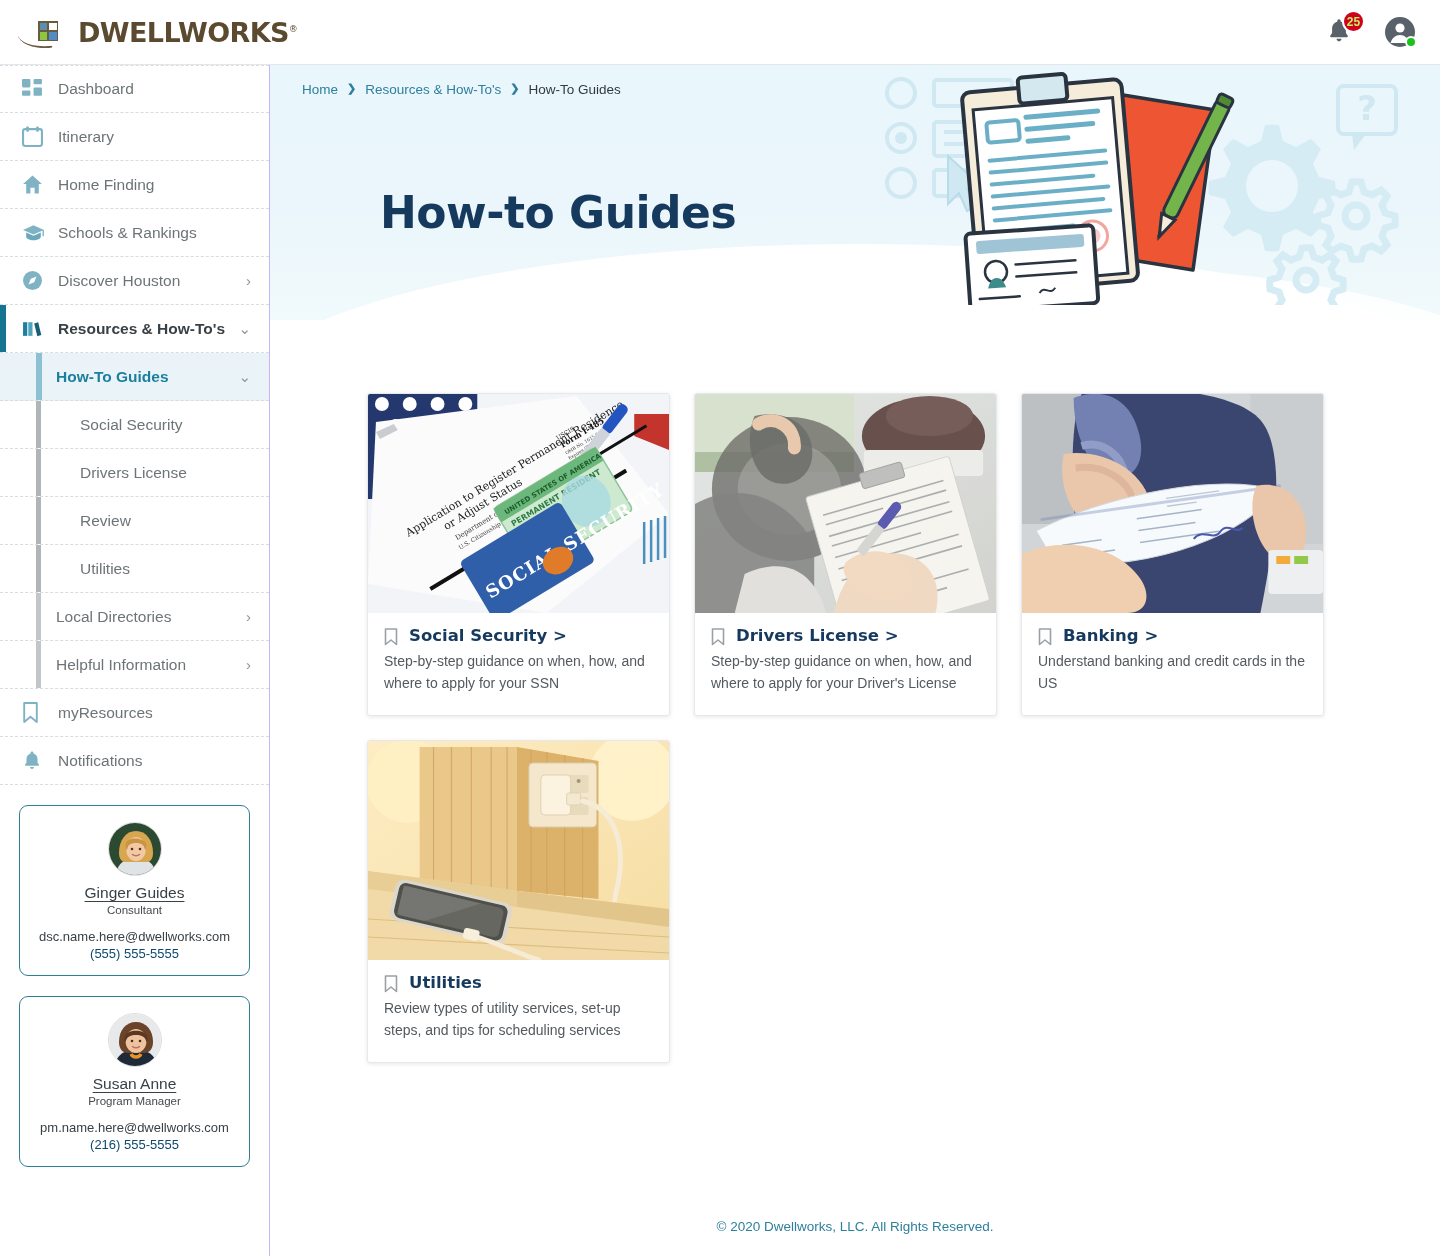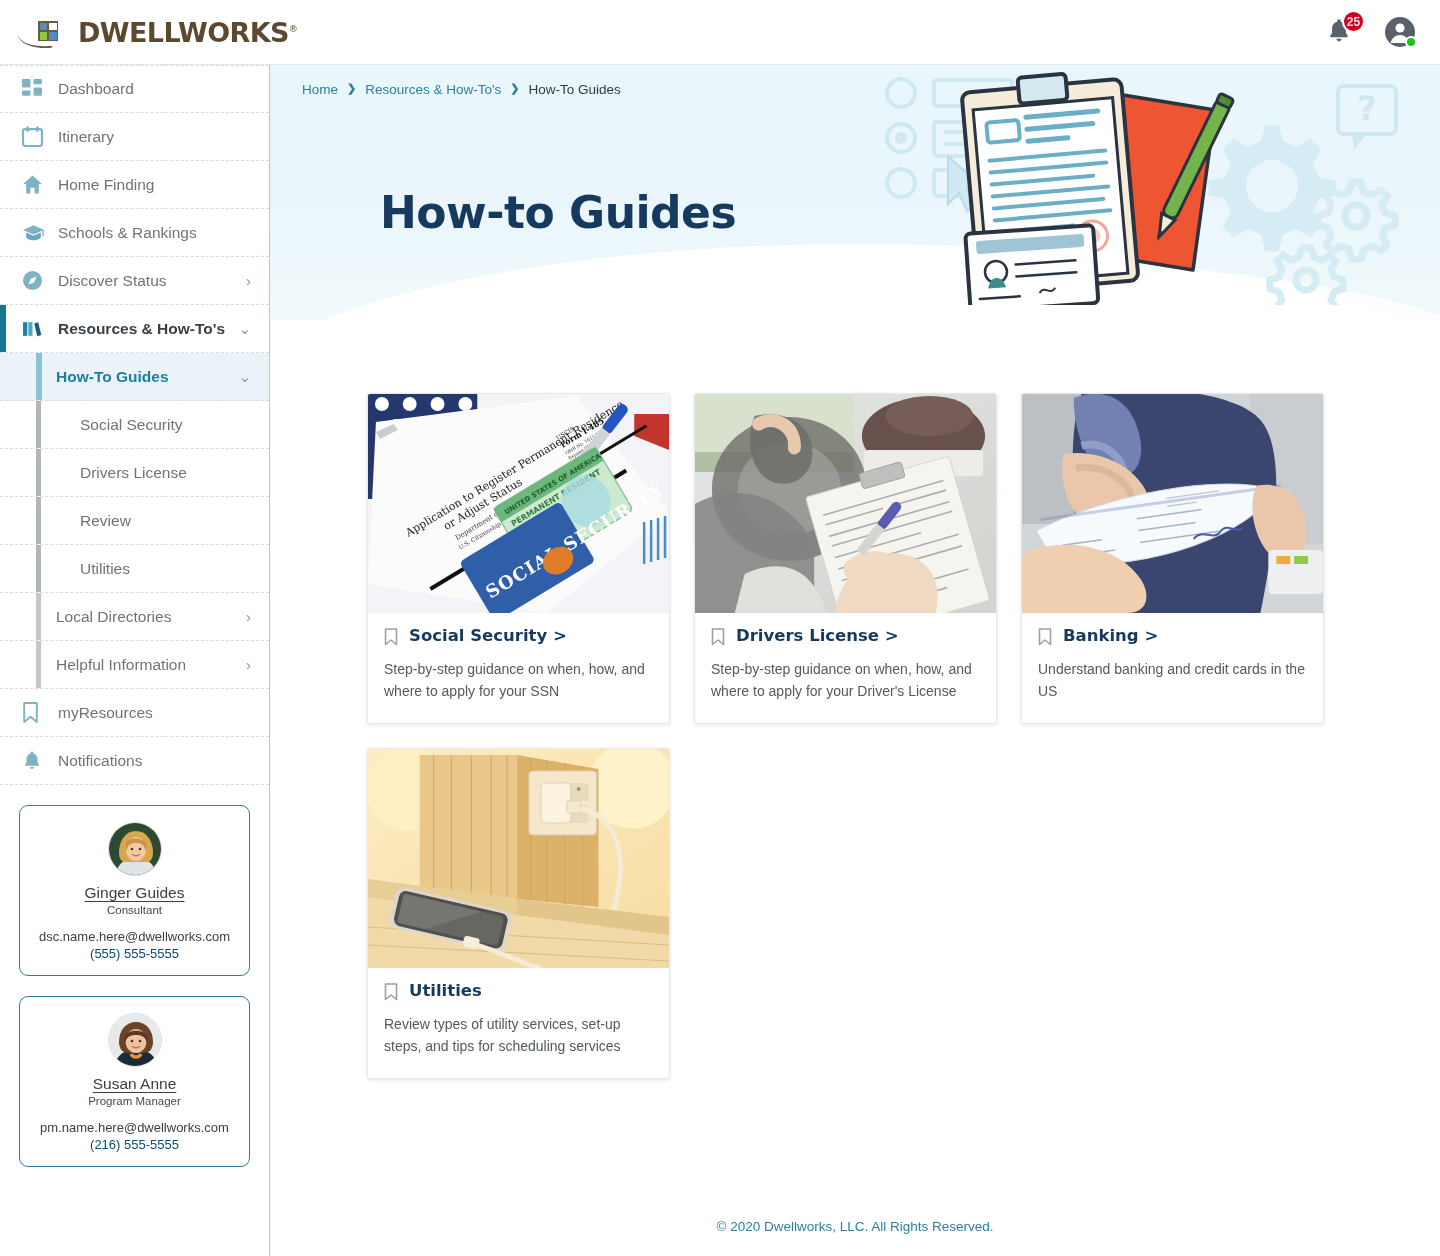--- a/index.html
+++ b/index.html
@@ -43,21 +43,21 @@
   .logo-text sup { font-size: 9px; vertical-align: super; font-weight: 400; }
 
   .topbar-right {
     margin-left: auto; margin-right: 24px;
     display: flex; align-items: center; gap: 32px;
   }
   .bell-wrap { position: relative; width: 26px; height: 30px; cursor: pointer; }
   .badge {
     position: absolute; top: -7px; right: -13px;
     min-width: 23px; height: 23px; border-radius: 50%;
-    background: #d0021b; color: #e5e5e5;
+    background: #d0021b; color: #bef264;
     font-size: 12px; font-weight: 700;
     display: flex; align-items: center; justify-content: center;
     border: 2px solid #fff;
   }
   .avatar-wrap { position: relative; width: 32px; height: 32px; cursor: pointer; }
   .online-dot {
     position: absolute; right: -1px; bottom: 0px;
     width: 12px; height: 12px; border-radius: 50%;
     background: #1bc21b; border: 2px solid #fff;
   }
@@ -181,21 +181,21 @@
   }
   .card-img { width: 100%; height: 219px; display: block; }
   .card-body { padding: 13px 16px 20px 16px; }
   .card-head { display: flex; align-items: flex-start; gap: 11px; }
   .bk-icon { margin-top: 2px; flex: 0 0 auto; color: #9aa1a6; }
   .card-title {
     font-size: 16.5px; font-weight: 700; color: #16395e;
     font-family: "DejaVu Sans", sans-serif; line-height: 1.2;
   }
   .card-desc {
-    margin-top: 8px; font-size: 14px; color: #53595e; line-height: 1.6;
+    margin-top: 0; font-size: 14px; color: #53595e; line-height: 1.6;
   }
 
   .footer {
     position: absolute; bottom: 22px; left: 0; width: 1170px;
     text-align: center; font-size: 13.5px; color: #2d7f9d;
   }
 </style>
 </head>
 <body>
 
@@ -280,21 +280,21 @@
     <span class="nav-label">Schools &amp; Rankings</span>
   </div>
 
   <div class="nav-item">
     <span class="nav-ico">
       <svg width="21" height="21" viewBox="0 0 20 20">
         <circle cx="10" cy="10" r="9" fill="#7fb3c4"></circle>
         <path d="M13.8 6.2 8.4 8.4 6.2 13.8l5.4-2.2z" fill="#ffffff"></path>
       </svg>
     </span>
-    <span class="nav-label">Discover Status</span>
+    <span class="nav-label">Discover Houston</span>
     <span class="nav-caret">›</span>
   </div>
 
   <div class="nav-item active-parent">
     <span class="nav-ico">
       <svg width="21" height="21" viewBox="0 0 20 20">
         <rect x="1" y="4" width="4" height="13" fill="#1b7f9e"></rect>
         <rect x="6" y="4" width="4" height="13" fill="#4fa3bd"></rect>
         <path d="M11.6 5.2 15.4 4l3 12.2-3.8 1.2z" fill="#1b5d74"></path>
       </svg>

